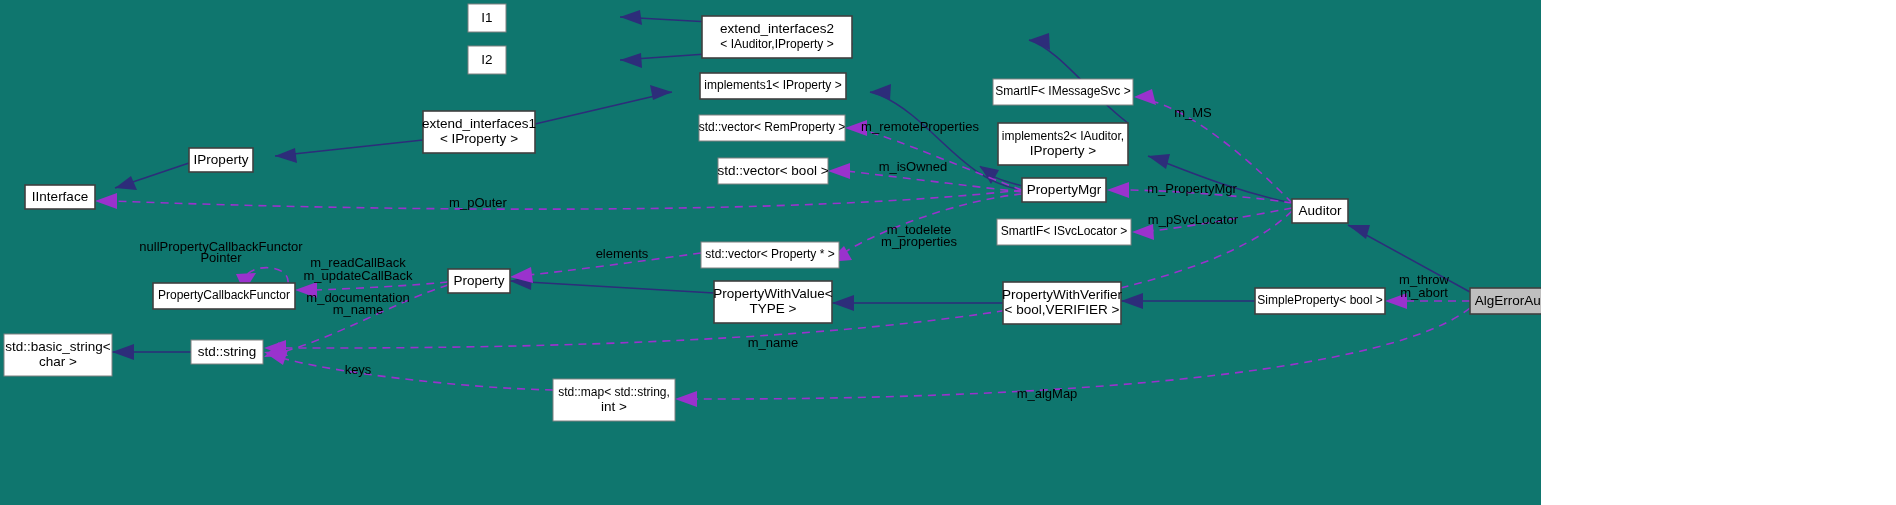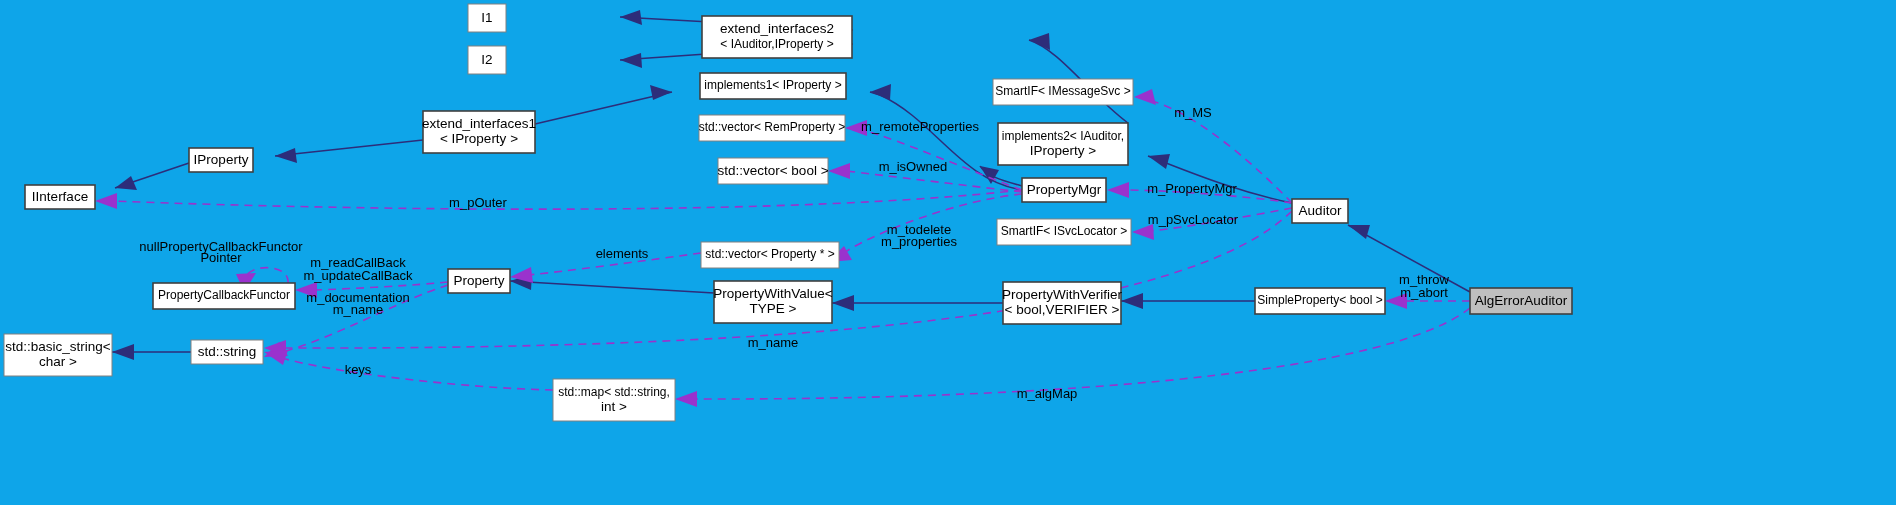--- a/index.html
+++ b/index.html
@@ -2,23 +2,23 @@
 <html><head>
 <meta charset="utf-8">
 <style>
   html, body {
     margin: 0;
     padding: 0;
     background: #ffffff;
   }
   #diagram-root {
     position: relative;
-    width: 1896px;
+    width: 1541px;
     height: 505px;
-    background: #0ea5e9;
+    background: #0f766e;
     font-family: "Liberation Sans", sans-serif;
     overflow: hidden;
   }
   svg.graph {
     position: absolute;
     left: 0; top: 0;
     width: 1896px;
     height: 505px;
   }
   .node-rect {

